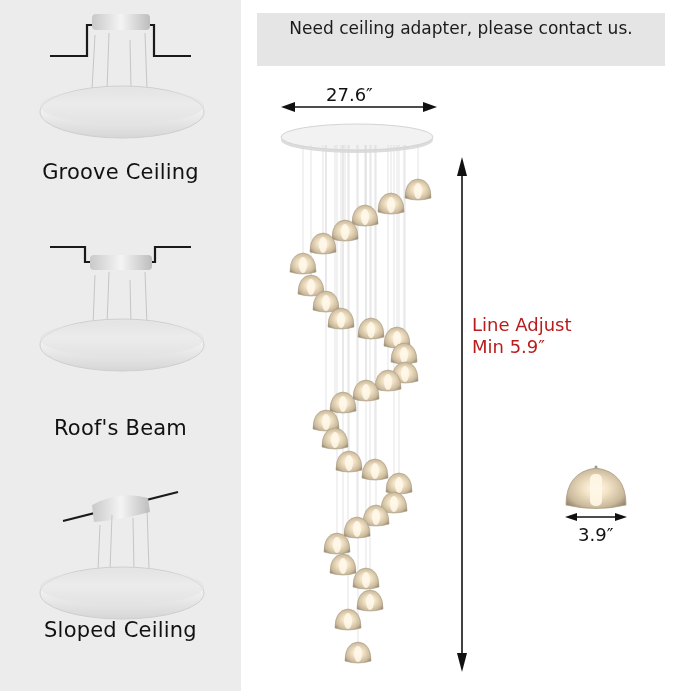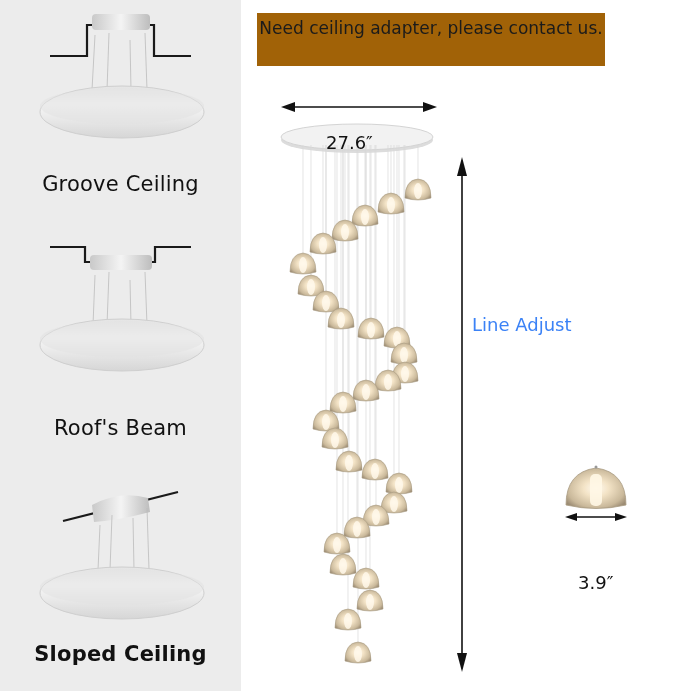--- a/index.html
+++ b/index.html
@@ -1,22 +1,22 @@
 <!DOCTYPE html>
 <html><head>
 <meta charset="utf-8">
 <style>
   html,body{margin:0;padding:0;background:#ffffff;}
   body{width:679px;height:691px;position:relative;overflow:hidden;font-family:"DejaVu Sans","Liberation Sans",sans-serif;color:#111;}
   .left-panel{position:absolute;left:0;top:0;width:241px;height:691px;background:#ececec;}
   .divider{position:absolute;left:241px;top:0;width:2px;height:691px;background:#ffffff;}
   .mount-label{position:absolute;left:0;width:241px;text-align:center;font-size:21px;color:#111;letter-spacing:0.2px;}
-  .banner{position:absolute;left:257px;top:13px;width:348px;height:53px;background:#a16207;text-align:center;font-size:17px;line-height:24px;color:#1b1b1b;padding-top:3px;box-sizing:border-box;}
-  .dim-text{position:absolute;font-size:18px;color:#111;margin-top:48px;}
-  .line-adjust{position:absolute;left:472px;top:314px;font-size:18px;line-height:22px;color:#3b82f6;}
+  .banner{position:absolute;left:257px;top:13px;width:408px;height:53px;background:#e5e5e5;text-align:center;font-size:17px;line-height:24px;color:#1b1b1b;padding-top:3px;box-sizing:border-box;}
+  .dim-text{position:absolute;font-size:18px;color:#111;}
+  .line-adjust{position:absolute;left:472px;top:314px;font-size:18px;line-height:22px;color:#b91c1c;}
   svg{position:absolute;left:0;top:0;}
 </style>
 </head>
 <body>
 
 <div class="left-panel"></div>
 <div class="divider"></div>
 
 <svg width="679" height="691" viewBox="0 0 679 691">
   <defs>
@@ -188,23 +188,24 @@
     <line x1="571" y1="517" x2="621" y2="517" stroke="#111" stroke-width="1.5"></line>
     <polygon points="565,517 577,513 577,521" fill="#111"></polygon>
     <polygon points="627,517 615,513 615,521" fill="#111"></polygon>
   </g>
 </svg>
 
 <div class="banner">
   <div>Need ceiling adapter, please contact us.</div>
 </div>
 
-<div class="mount-label" style="top:172px;">Groove Ceiling</div>
+<div class="mount-label" style="top:160px;">Groove Ceiling</div>
 <div class="mount-label" style="top:416px;">Roof's Beam</div>
-<div class="mount-label" style="top:642px;font-weight:bold;">Sloped Ceiling</div>
+<div class="mount-label" style="top:618px;">Sloped Ceiling</div>
 
 <div class="dim-text" style="left:326px;top:84px;">27.6″</div>
 
 <div class="line-adjust">
   <div>Line Adjust</div>
+  <div>Min 5.9″</div>
 </div>
 
 <div class="dim-text" style="left:578px;top:524px;">3.9″</div>
 
 </body></html>

